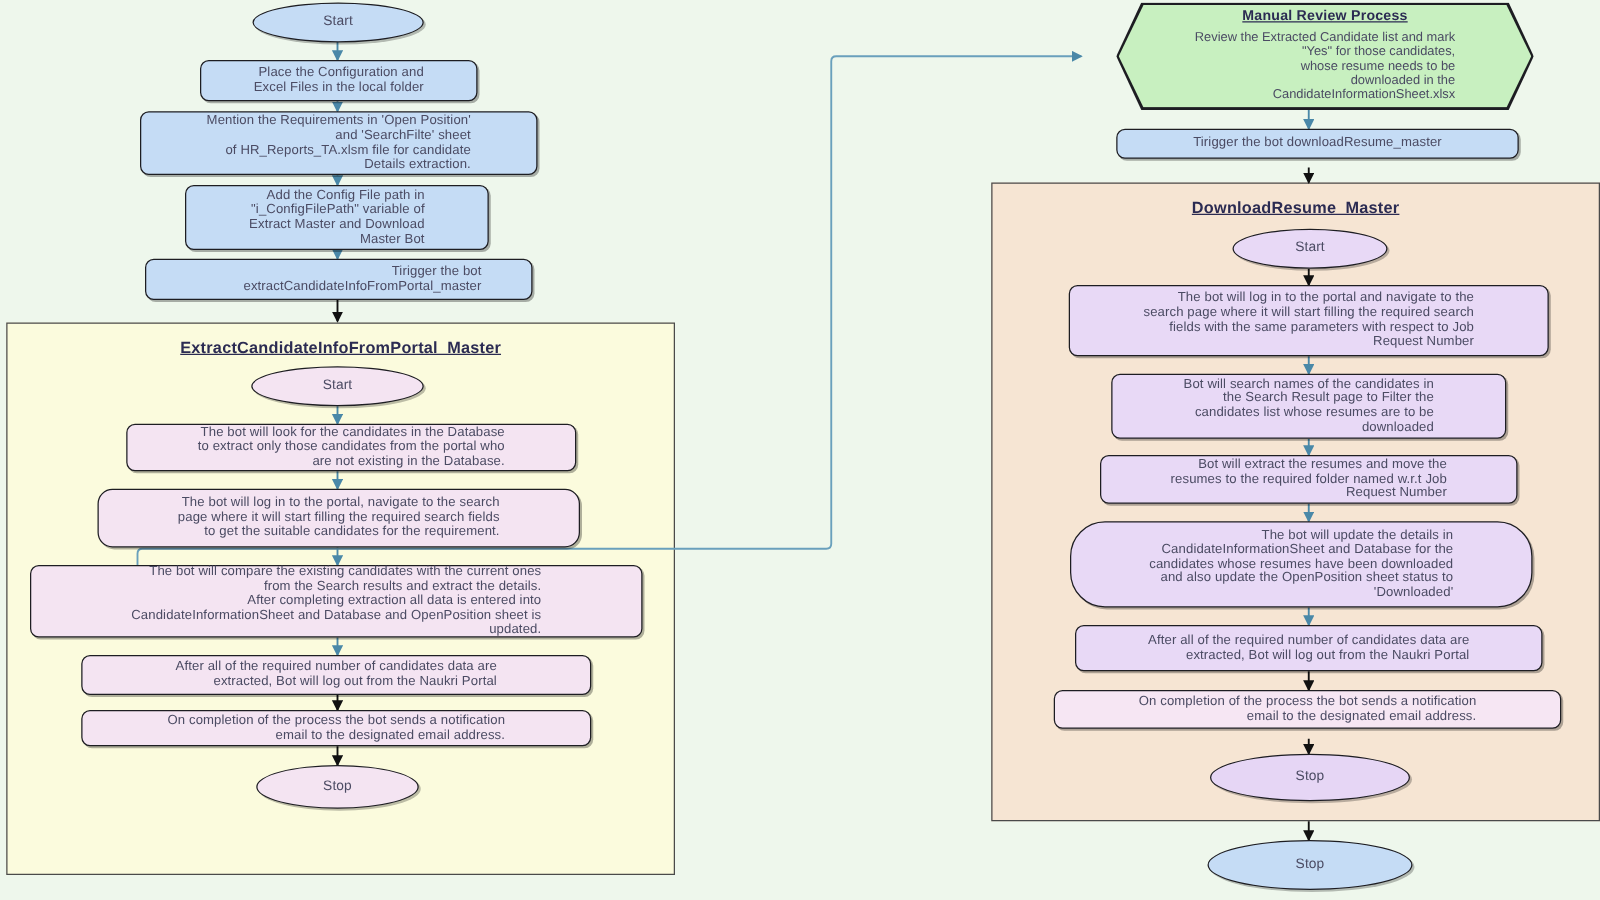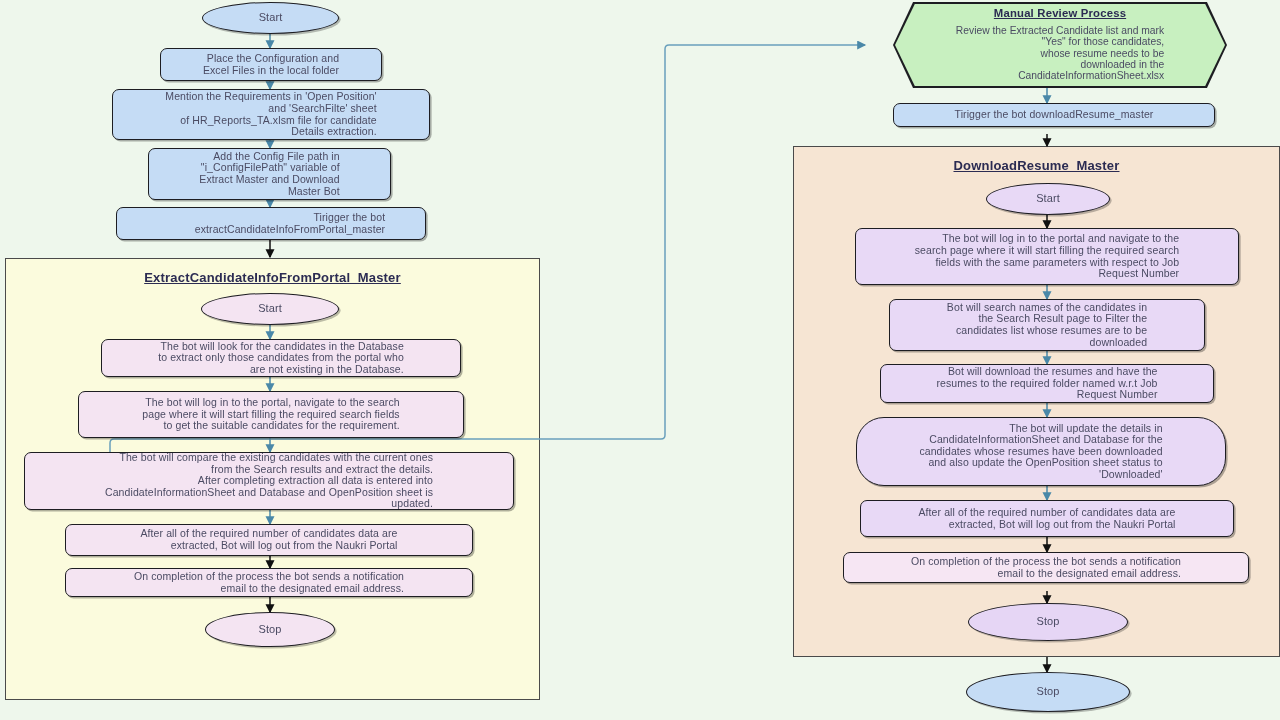--- a/index.html
+++ b/index.html
@@ -164,21 +164,21 @@
 
   <div class="node rect blue" style="left:116px;top:207px;width:310px;height:33px;padding-left:44px;">Tirigger the bot
 extractCandidateInfoFromPortal_master</div>
 
   <div class="node ellipse pinkish" style="left:201px;top:293px;width:138px;height:32px;font-size:11px;">Start</div>
 
   <div class="node rect pinkish" style="left:90px;top:339px;width:360px;height:38px;margin-left:11px;">The bot will look for the candidates in the Database
 to extract only those candidates from the portal who
 are not existing in the Database.</div>
 
-  <div class="node rect pinkish" style="left:78px;top:391px;width:386px;height:47px;">The bot will log in to the portal, navigate to the search
+  <div class="node rect pinkish" style="left:78px;top:391px;width:386px;height:47px;border-radius:12px;">The bot will log in to the portal, navigate to the search
 page where it will start filling the required search fields
 to get the suitable candidates for the requirement.</div>
 
   <div class="node rect pinkish" style="left:24px;top:452px;width:490px;height:58px;">The bot will compare the existing candidates with the current ones
 from the Search results and extract the details.
 After completing extraction all data is entered into
 CandidateInformationSheet and Database and OpenPosition sheet is
 updated.</div>
 
   <div class="node rect pinkish" style="left:65px;top:524px;width:408px;height:32px;">After all of the required number of candidates data are
@@ -207,21 +207,21 @@
   <div class="node rect lav" style="left:855px;top:228px;width:384px;height:57px;">The bot will log in to the portal and navigate to the
 search page where it will start filling the required search
 fields with the same parameters with respect to Job
 Request Number</div>
 
   <div class="node rect lav" style="left:889px;top:299px;width:316px;height:52px;">Bot will search names of the candidates in
 the Search Result page to Filter the
 candidates list whose resumes are to be
 downloaded</div>
 
-  <div class="node rect lav" style="left:880px;top:364px;width:334px;height:39px;">Bot will download the resumes and have the
+  <div class="node rect lav" style="left:880px;top:364px;width:334px;height:39px;">Bot will extract the resumes and move the
 resumes to the required folder named w.r.t Job
 Request Number</div>
 
   <div class="node rect lav" style="left:856px;top:417px;width:370px;height:69px;border-radius:28px;">The bot will update the details in
 CandidateInformationSheet and Database for the
 candidates whose resumes have been downloaded
 and also update the OpenPosition sheet status to
 'Downloaded'</div>
 
   <div class="node rect lav" style="left:860px;top:500px;width:374px;height:37px;">After all of the required number of candidates data are

